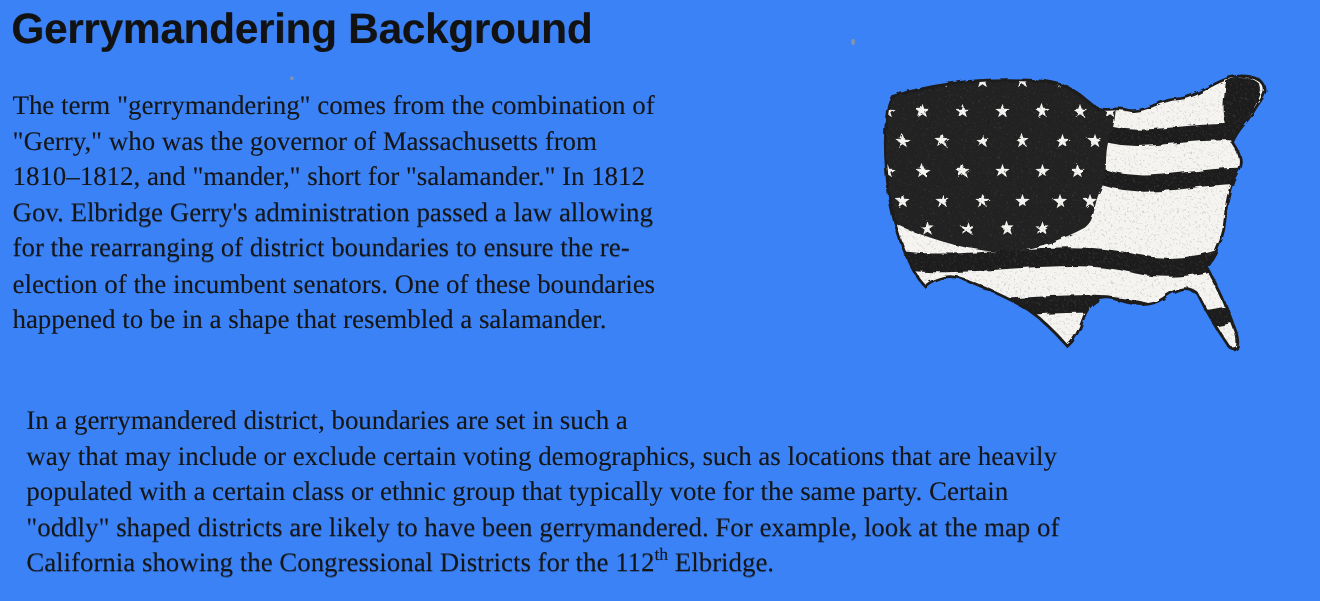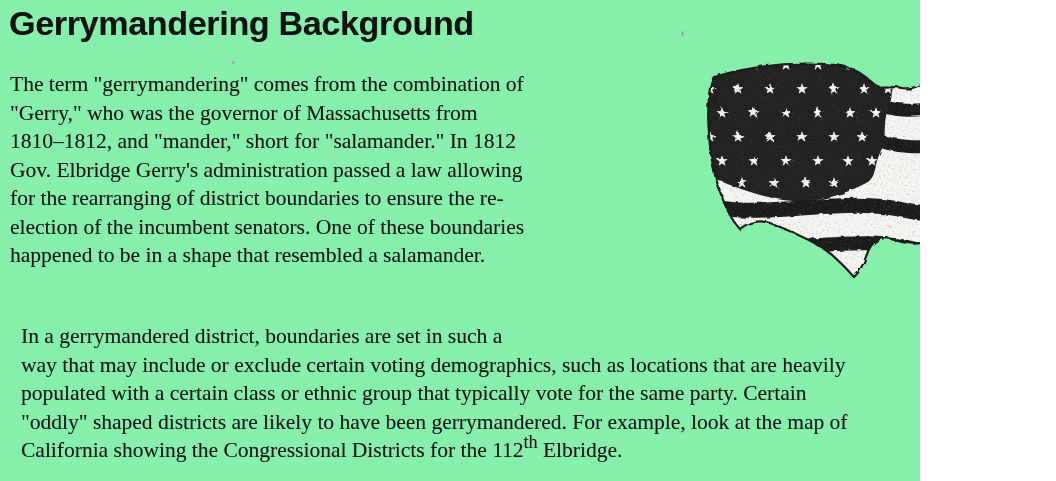--- a/index.html
+++ b/index.html
@@ -1,40 +1,40 @@
 <!DOCTYPE html>
 <html><head>
 <meta charset="utf-8">
 <style>
   html,body{margin:0;padding:0;background:#fff;}
   .page{
     position:relative;
-    width:920px;height:481px;
-    background:#86efac;
+    width:1056px;height:481px;
+    background:#3b82f6;
     overflow:hidden;
     font-family:"Liberation Serif","DejaVu Serif",serif;
     color:#161616;
   }
   .doc-title{
     position:absolute;left:9px;top:3px;margin:0;
     font-family:"Liberation Sans","DejaVu Sans",sans-serif;
     font-weight:700;font-size:34px;line-height:40px;
     letter-spacing:-0.3px;color:#121212;
     text-shadow:0.3px 0.3px 0 rgba(0,0,0,0.35);
   }
   .doc-text{
     position:absolute;
     font-size:21.5px;line-height:28.5px;
     white-space:pre;
     color:#161616;
     text-shadow:0.2px 0.2px 0 rgba(0,0,0,0.3);
   }
   .para1{left:10px;top:70px;width:640px;}
   .para2{left:21px;top:322px;width:1046px;}
-  .para2 sup{font-size:18px;line-height:0;position:relative;top:-1px;}
+  .para2 sup{font-size:14px;line-height:0;position:relative;top:-1px;}
   .flag-map{
     position:absolute;left:698px;top:50px;
     width:332px;height:238px;
   }
   .speck{position:absolute;background:#9a9a9a;border-radius:50%;opacity:0.75;}
   .speck-a{left:681px;top:31px;width:3px;height:5px;}
   .speck-b{left:232px;top:61px;width:3px;height:3px;}
 </style>
 </head>
 <body>

